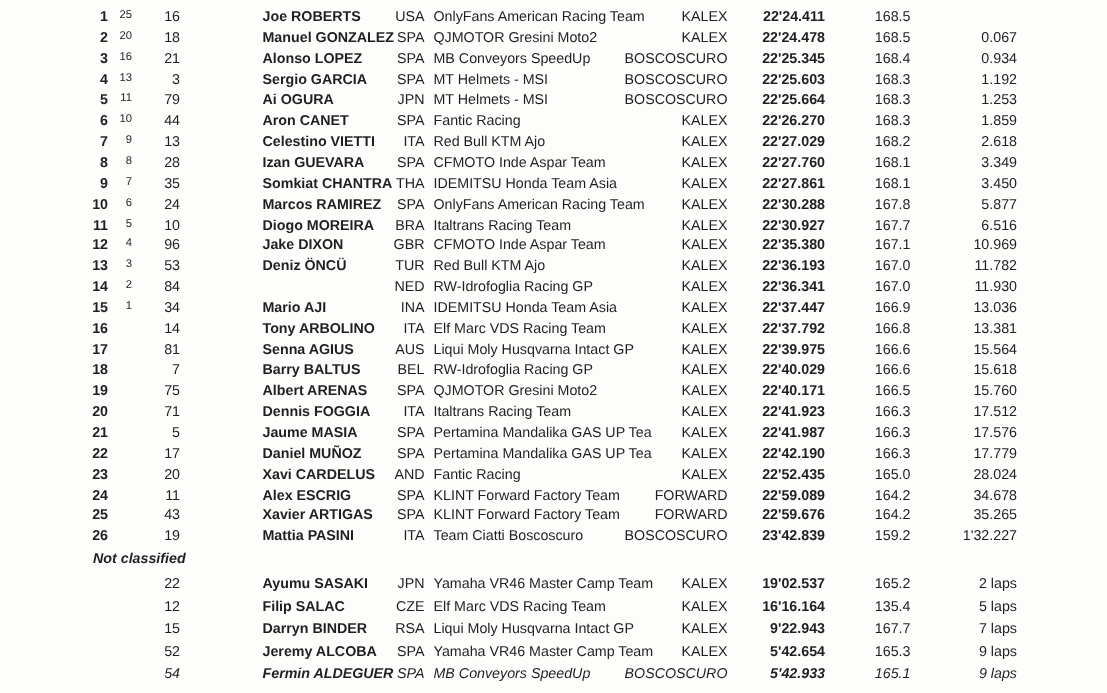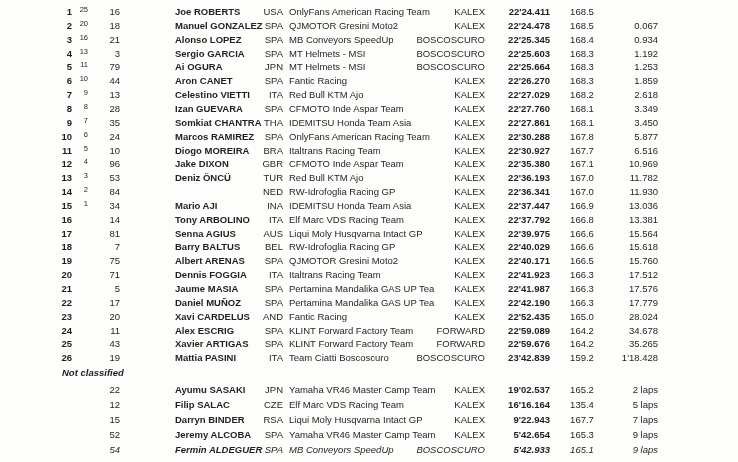--- a/index.html
+++ b/index.html
@@ -27,22 +27,22 @@
     color: #1f1f1f;
   }
   .c-pos     { left: 44px;  width: 28px; text-align: right; font-weight: bold; }
   .c-pts     { left: 74px;  width: 14px; text-align: right; font-size: 7.5px; line-height: 12px; top: -1px; }
   .c-num     { left: 94px;  width: 26px; text-align: right; }
   .c-rider   { left: 127px; font-weight: bold; margin-left: 48px; }
   .c-country { left: 253px; width: 30px; text-align: right; }
   .c-team    { left: 289px; }
   .c-chassis { left: 405px; width: 80px; text-align: right; }
   .c-time    { left: 480px; width: 70px; text-align: right; font-weight: bold; }
-  .c-speed   { left: 557px; width: 50px; text-align: center; }
-  .c-gap     { left: 588px; width: 70px; text-align: right; }
+  .c-speed   { left: 557px; width: 50px; text-align: right; }
+  .c-gap     { left: 608px; width: 70px; text-align: right; }
   #nc-label {
     position: absolute;
     left: 62px;
     top: 366px;
     font-size: 9.5px;
     line-height: 13px;
     font-weight: bold;
     font-style: italic;
     white-space: nowrap;
   }
@@ -354,21 +354,21 @@
       <div class="row" style="top: 351.25px; padding-left: 40px;">
     <span class="cell c-pos">26</span>
     <span class="cell c-pts"></span>
     <span class="cell c-num">19</span>
     <span class="cell c-rider">Mattia PASINI</span>
     <span class="cell c-country">ITA</span>
     <span class="cell c-team">Team Ciatti Boscoscuro</span>
     <span class="cell c-chassis">BOSCOSCURO</span>
     <span class="cell c-time">23'42.839</span>
     <span class="cell c-speed">159.2</span>
-    <span class="cell c-gap">1'18.428</span>
+    <span class="cell c-gap">1'32.227</span>
   </div>
     </div>
   <div id="nc-label">Not classified</div>
   <div id="not-classified-rows">
       <div class="row" style="top: 383px;">
     <span class="cell c-pos"></span>
     <span class="cell c-pts"></span>
     <span class="cell c-num">22</span>
     <span class="cell c-rider">Ayumu SASAKI</span>
     <span class="cell c-country">JPN</span>

